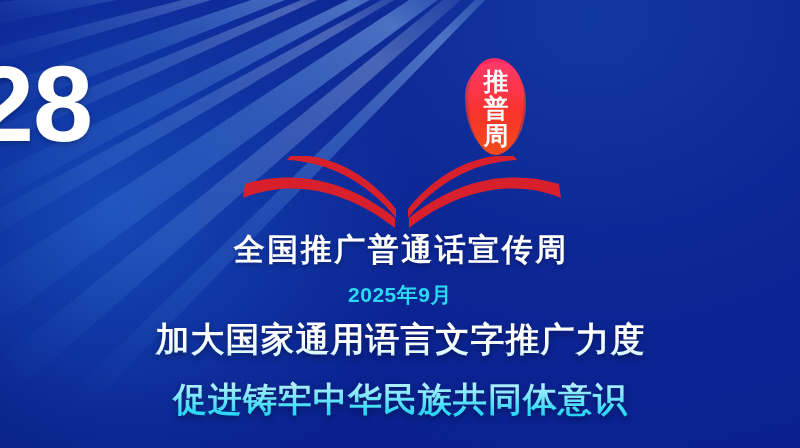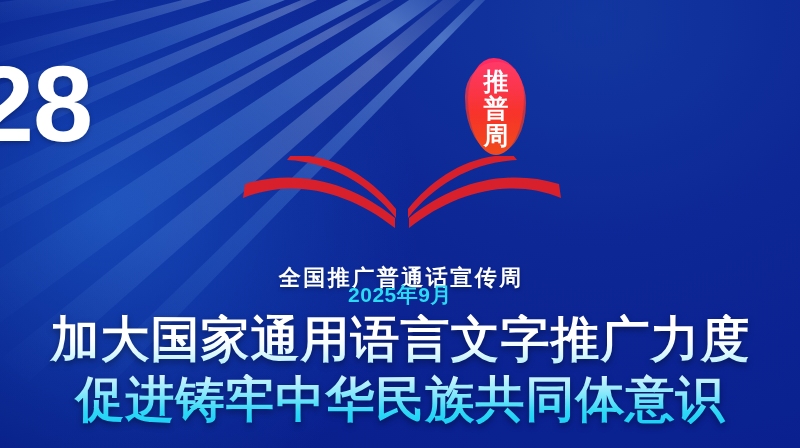--- a/index.html
+++ b/index.html
@@ -118,28 +118,27 @@
   }
   .book svg { display:block; width:100%; height:100%; }
 
   
   .title-main {
     position: absolute;
     left: 0; right: 0;
     top: 233px;
     text-align: center;
     color: #ffffff;
-    font-size: 22px;
+    font-size: 31px;
     line-height: 34px;
     font-weight: 700;
     letter-spacing: 2.5px;
     text-indent: 2.5px;
     font-family: "Liberation Sans", "DejaVu Sans", sans-serif;
     text-shadow: 0 2px 4px rgba(0,0,0,0.30);
-    margin-top: 28px;
   }
   .title-date {
     position: absolute;
     left: 0; right: 0;
     top: 283px;
     text-align: center;
     color: #2ad9f2;
     font-size: 21px;
     line-height: 24px;
     font-weight: 700;
@@ -148,21 +147,21 @@
   }
 
   
   .slogan {
     position: absolute;
     left: 0; right: 0;
     top: 314px;
     text-align: center;
   }
   .slogan-line {
-    font-size: 49px;
+    font-size: 34px;
     line-height: 50px;
     font-weight: 700;
     letter-spacing: 1px;
     text-indent: 1px;
     font-family: "Liberation Sans", "DejaVu Sans", sans-serif;
     -webkit-background-clip: text;
     background-clip: text;
     color: transparent;
     -webkit-text-fill-color: transparent;
     filter: drop-shadow(0 3px 3px rgba(0,0,0,0.38));

